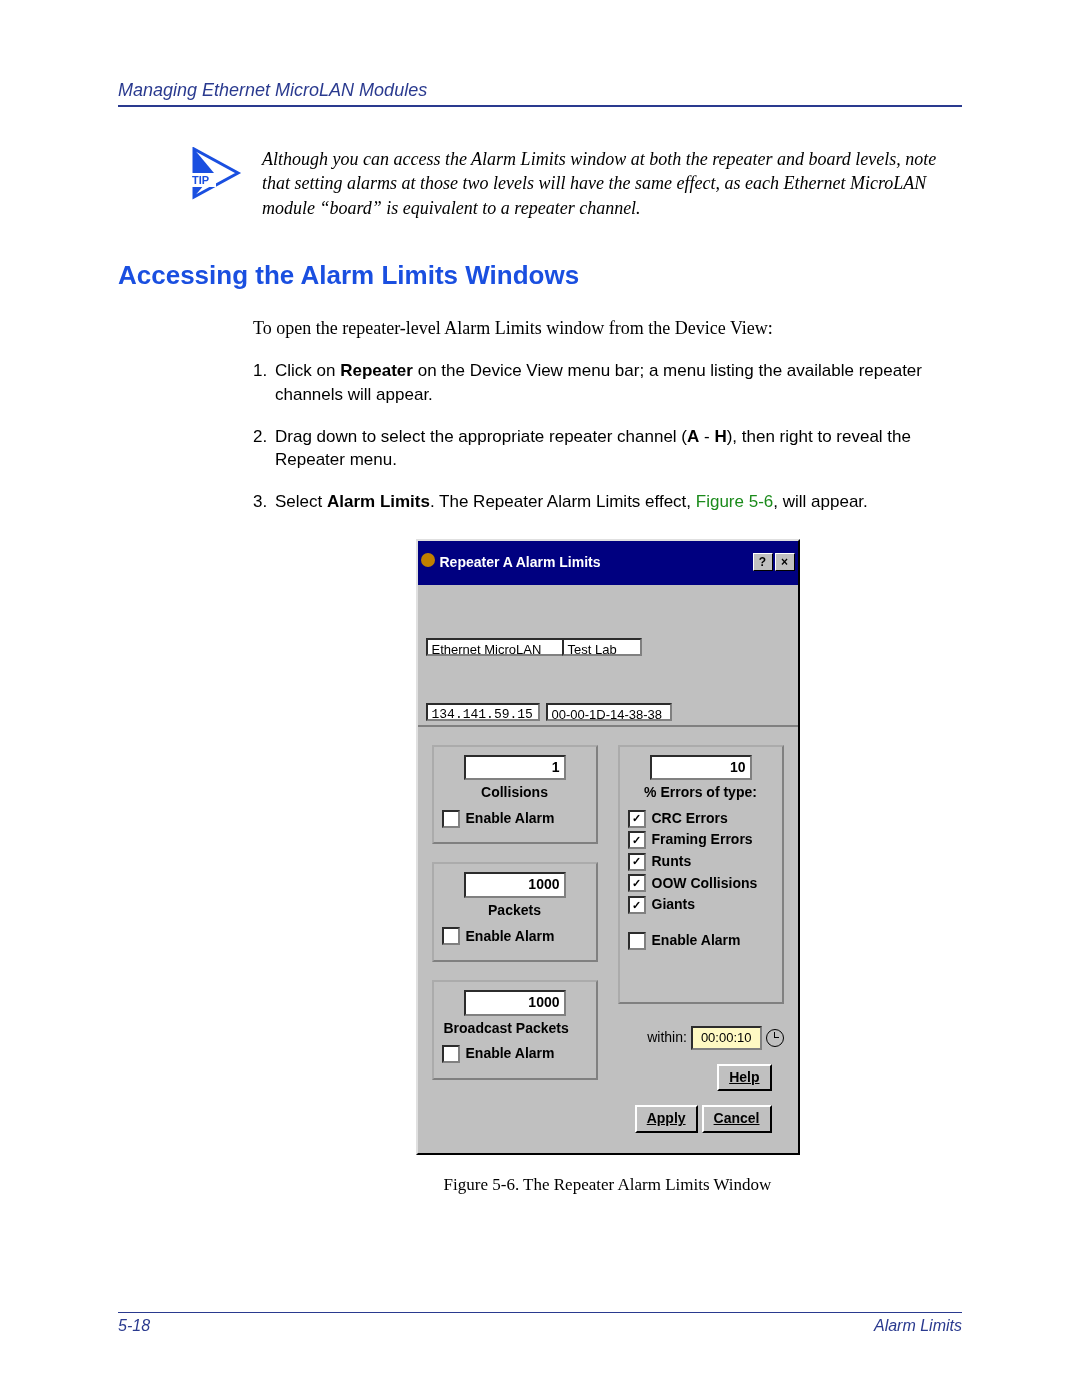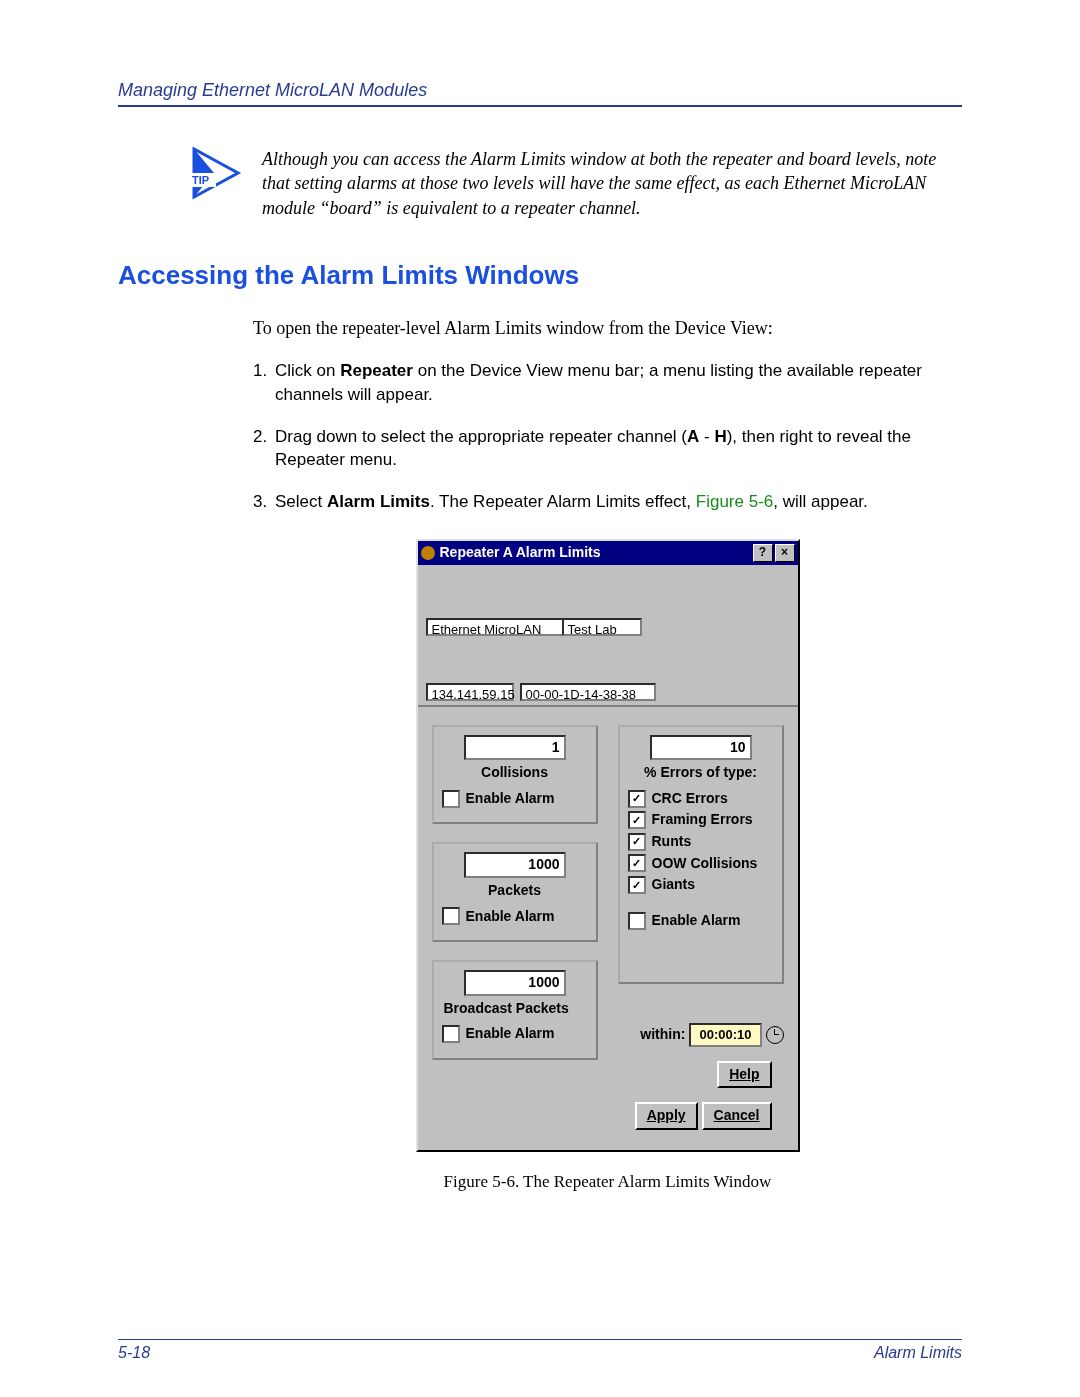--- a/index.html
+++ b/index.html
@@ -74,22 +74,21 @@
     border: 2px solid #000;
     border-top-color: #e0e0e0;
     border-left-color: #e0e0e0;
     font-family: "MS Sans Serif", Arial, sans-serif;
     font-size: 14px;
   }
   .titlebar {
     background: #000080;
     color: #fff;
     display: flex;
-    align-items: center;
-    padding: 2px 3px;
+    padding: 12px 3px;
     font-weight: bold;
   }
   .titlebar .orb {
     width: 14px; height: 14px; background: #c08000; border-radius: 50%;
     margin-right: 5px;
   }
   .titlebar .spacer { flex: 1; }
   .titlebar .sysbtn {
     width: 18px; height: 16px;
     background: #c0c0c0;
@@ -107,22 +106,22 @@
   .field {
     background: #fff;
     border: 2px inset #808080;
     padding: 1px 4px;
     font-size: 13px;
     height: 18px;
     box-sizing: border-box;
   }
   .name-field { width: 136px; border-right: none; }
   .lab-field  { width: 80px; }
-  .ip-field   { width: 88px; }
-  .mac-field  { width: 136px; margin-left: 6px;}
+  .ip-field   { width: 114px; font-family: Liberation Mono, monospace; }
+  .mac-field  { width: 126px; margin-left: 6px;}
   .panels {
     display: flex;
     padding: 18px 14px 10px 14px;
     gap: 20px;
   }
   .col { flex:1; display:flex; flex-direction:column; gap: 4px; }
   .group {
     border: 2px inset #808080;
     border-top-color:#fff; border-left-color:#fff;
     padding: 8px 8px 12px 8px;
@@ -150,39 +149,39 @@
   .check-row {
     display: flex; align-items: center; gap: 6px; font-weight: bold;
     margin: 2px 0;
   }
   .cb {
     width: 14px; height: 14px;
     background:#fff; border:2px inset #808080;
     display:flex; align-items:center; justify-content:center;
     font-size: 11px; line-height: 1;
   }
-  .within-row { display:flex; align-items:center; gap:4px; font-weight:bold; justify-content:flex-end; margin-top:21px;}
+  .within-row { display:flex; align-items:center; gap:4px; font-weight:normal; justify-content:flex-end; margin-top:4px;}
   .within-box {
     background:#fef9c3; border:2px inset #808080; padding:1px 8px; font-size:13px;
   }
   .clock {
     width:16px;height:16px;border:1px solid #000;border-radius:50%;
     position:relative;
   }
   .clock::before{content:"";position:absolute;left:7px;top:2px;width:1px;height:6px;background:#000;}
   .clock::after{content:"";position:absolute;left:7px;top:7px;width:5px;height:1px;background:#000;}
   .btn-row { display:flex; justify-content:flex-end; gap:4px; padding: 0 12px 10px 0;}
   .btn {
     background:#c0c0c0; border:2px outset #fff; border-right-color:#404040; border-bottom-color:#404040;
     padding: 2px 10px; font-weight:bold; font-size:14px;text-decoration:underline;
   }
   .caption { font-size: 17px; margin-top: 18px; }
   .footer {
     position: absolute;
-    left: 118px; right: 118px; bottom: 35px;
+    left: 118px; right: 118px; bottom: 62px;
   }
   .foot-rule { border:none; border-top:1px solid #2a3a8f; margin-bottom:4px;}
   .foot-row { display:flex; justify-content:space-between; font-style:italic; color:#2a3a8f; font-family: Arial, sans-serif; font-size:16px;}
 </style>
 </head>
 <body>
 
 <div class="page">
   <div class="running-head">Managing Ethernet MicroLAN Modules</div>
   <hr class="head-rule">

